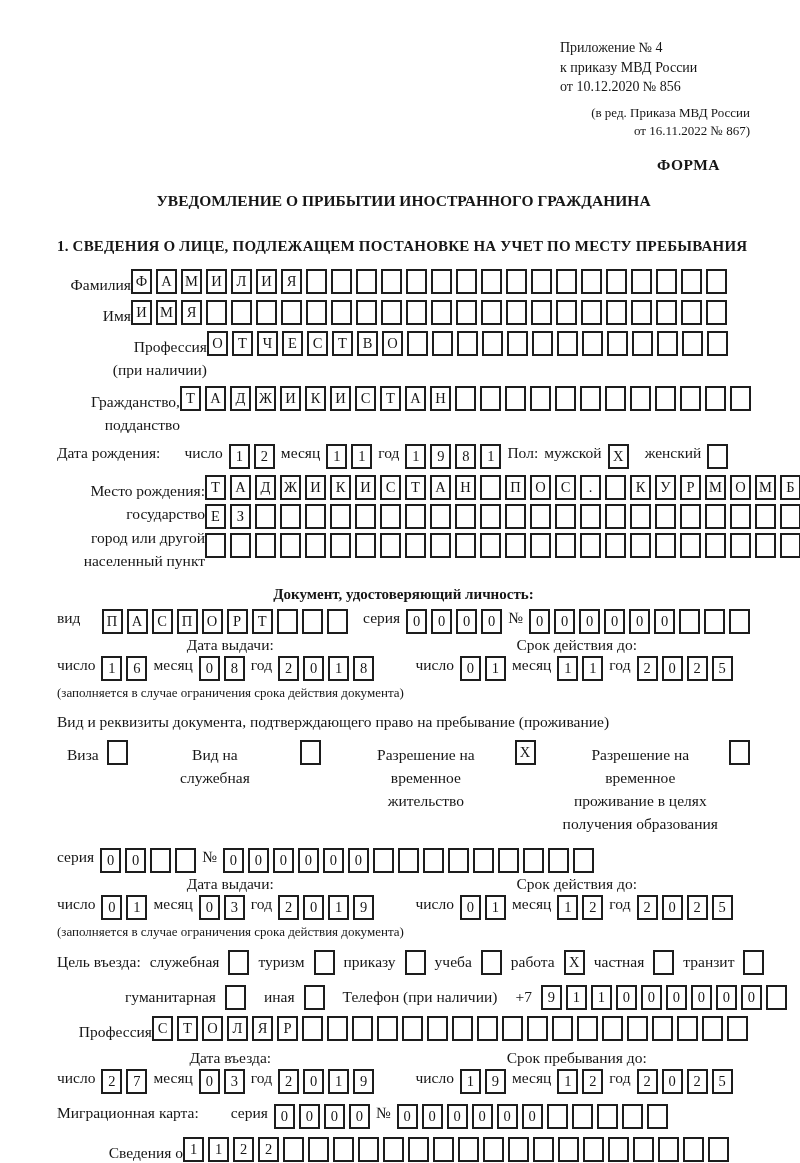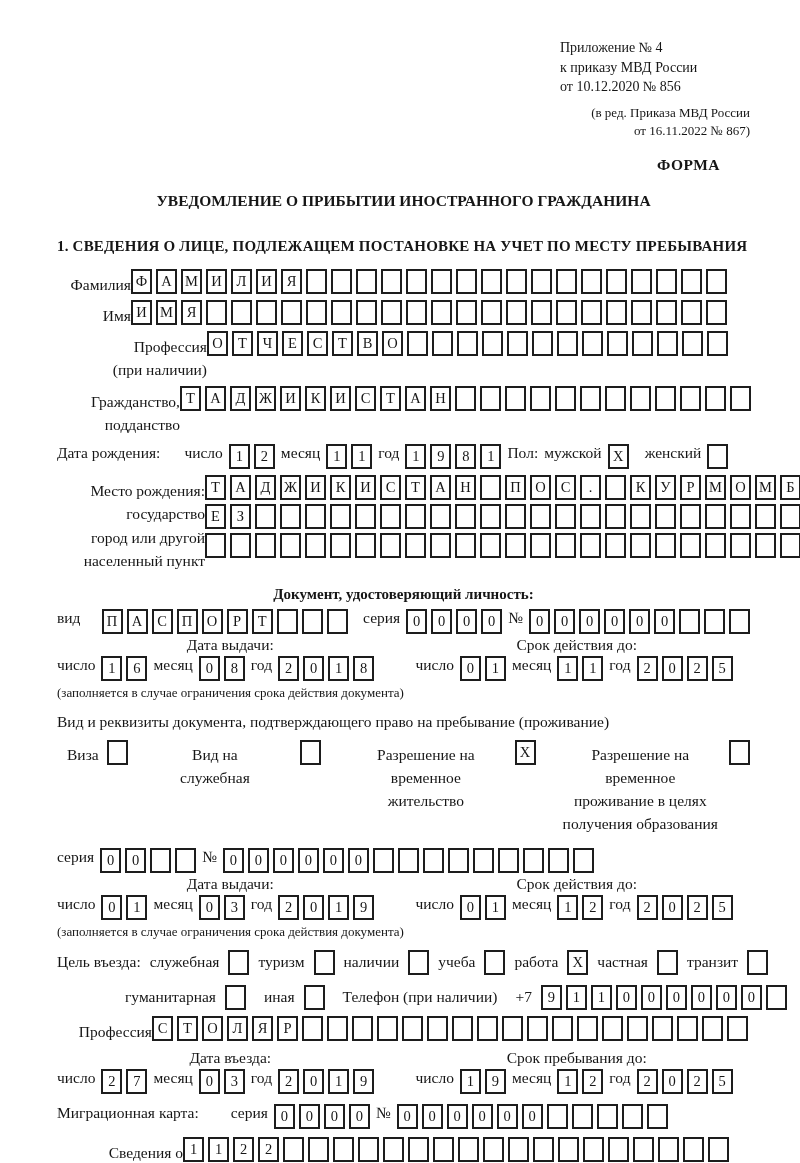--- a/index.html
+++ b/index.html
@@ -513,21 +513,21 @@
   <div class="purpose-row">
     <span class="pl">Цель въезда:</span>
     <span class="pl">служебная</span>
     <span class="strip">
         <span class="cell"></span>
       </span>
     <span class="pl">туризм</span>
     <span class="strip">
         <span class="cell"></span>
       </span>
-    <span class="pl">наличии</span>
+    <span class="pl">приказу</span>
     <span class="strip">
         <span class="cell"></span>
       </span>
     <span class="pl">учеба</span>
     <span class="strip">
         <span class="cell"></span>
       </span>
     <span class="pl">работа</span>
     <span class="strip">
         <span class="cell">X</span>

